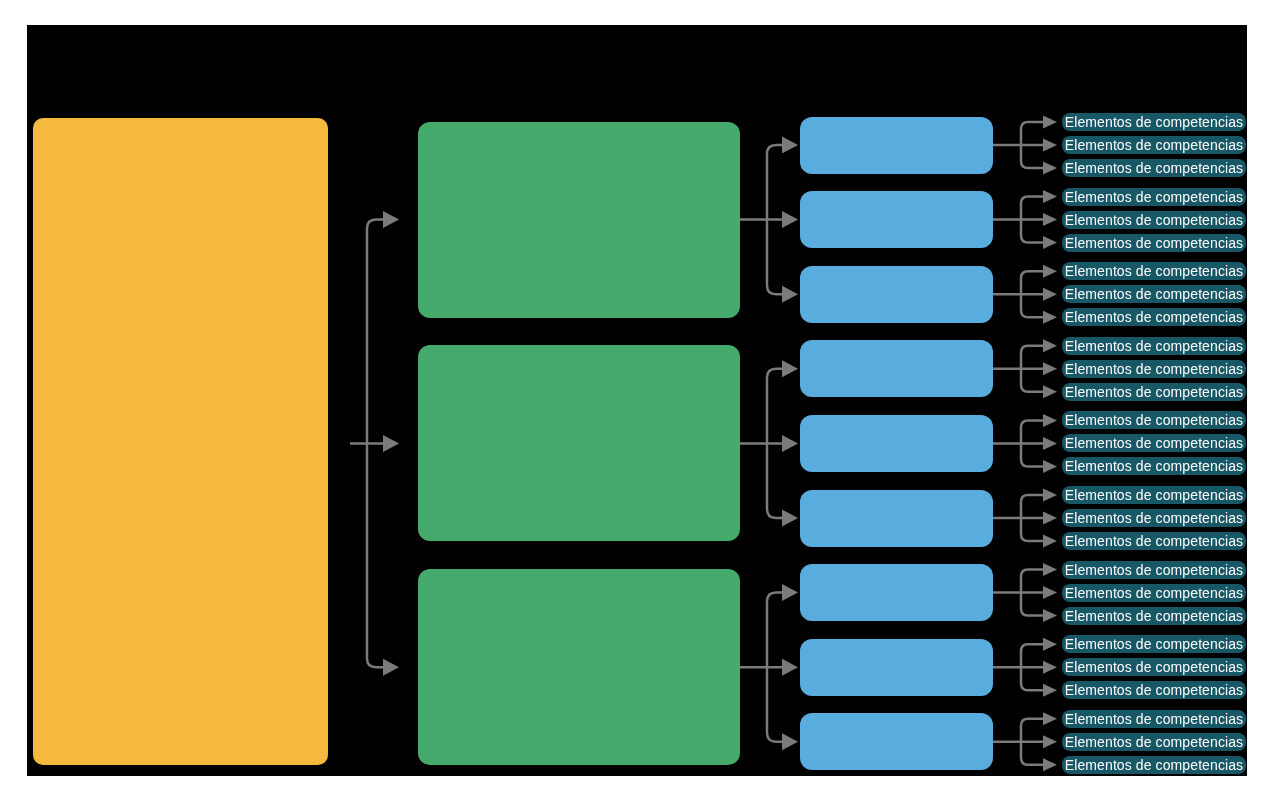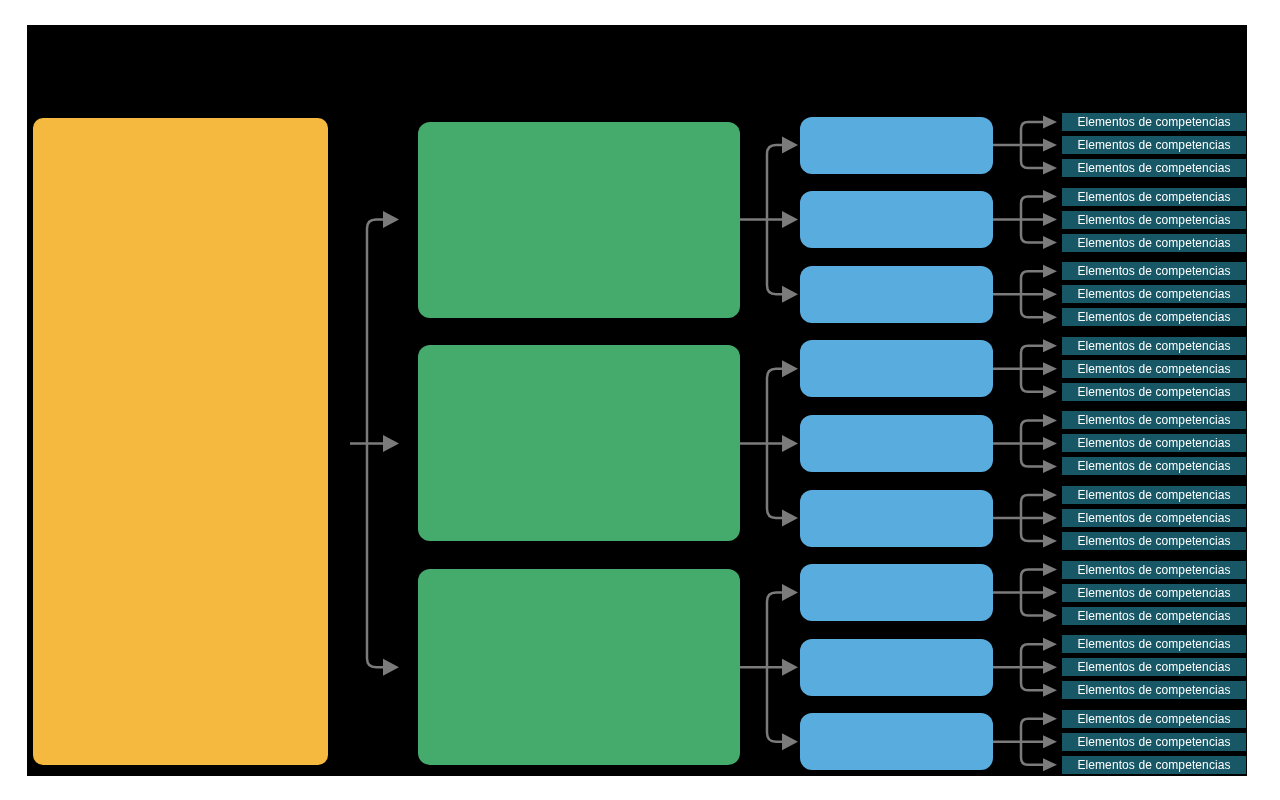--- a/index.html
+++ b/index.html
@@ -36,25 +36,25 @@
   .root-node {
     border-radius: 10px;
   }
   .branch-node {
     border-radius: 12px;
   }
   .subbranch-node {
     border-radius: 12px;
   }
   .element-bar {
-    border-radius: 0;
+    border-radius: 8px;
     display: flex;
     align-items: center;
     justify-content: center;
-    font-size: 12px;
+    font-size: 14px;
     letter-spacing: 0.1px;
     white-space: nowrap;
     line-height: 1;
   }
 </style>
 </head>
 <body>
 
 <div class="page" id="page" style="background: rgb(255, 255, 255);">
   <div class="canvas" id="canvas" style="background: rgb(0, 0, 0);"></div>

